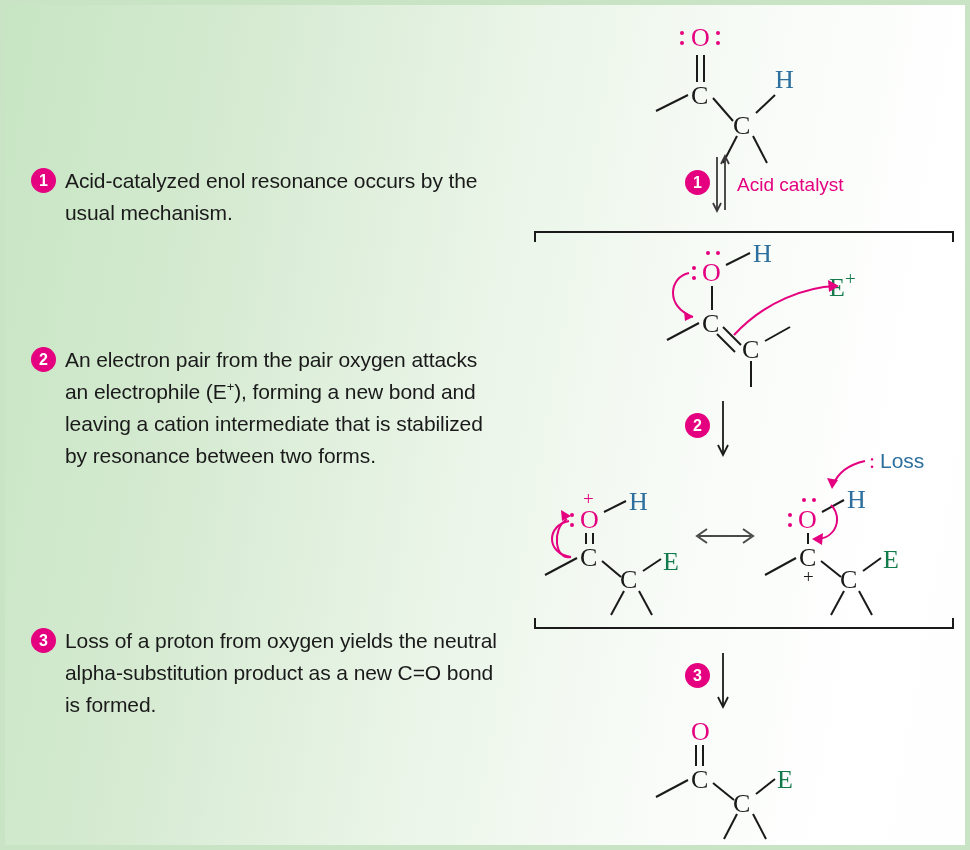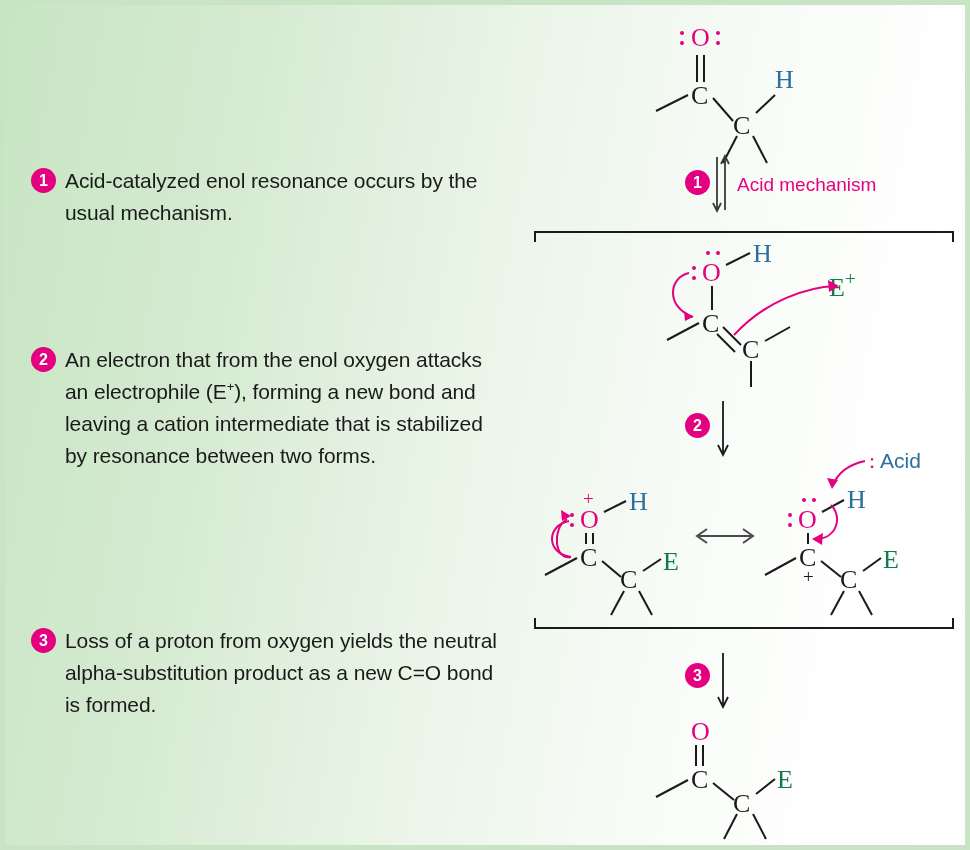--- a/index.html
+++ b/index.html
@@ -163,21 +163,21 @@
 
   <div id="steps">
 
     <div class="step" id="step1">
       <div class="step-num">1</div>
       <div class="step-text"><span>Acid-catalyzed enol resonance occurs by the usual mechanism.</span></div>
     </div>
 
     <div class="step" id="step2">
       <div class="step-num">2</div>
-      <div class="step-text"><span>An electron that from the enol oxygen attacks an electrophile (E</span><sup>+</sup><span>), forming a new bond and leaving a cation intermediate that is stabilized by resonance between two forms.</span></div>
+      <div class="step-text"><span>An electron pair from the pair oxygen attacks an electrophile (E</span><sup>+</sup><span>), forming a new bond and leaving a cation intermediate that is stabilized by resonance between two forms.</span></div>
     </div>
 
     <div class="step" id="step3">
       <div class="step-num">3</div>
       <div class="step-text"><span>Loss of a proton from oxygen yields the neutral alpha-substitution product as a new C=O bond is formed.</span></div>
     </div>
   </div>
 
   <div id="scheme">
 
@@ -209,21 +209,21 @@
           <line x1="231" y1="108" x2="250" y2="90"></line>
 
           <line x1="212" y1="131" x2="198" y2="158"></line>
 
           <line x1="228" y1="131" x2="242" y2="158"></line>
         </g>
       </svg>
     </div>
 
     <div class="scheme-num" style="left:160px; top:165px;">1</div>
-    <span class="label-pink" style="left:212px; top:169px;">Acid mechanism</span>
+    <span class="label-pink" style="left:212px; top:169px;">Acid catalyst</span>
     <svg class="overlay">
       <g stroke="#3a3a3a" stroke-width="1.8" fill="none">
 
         <line x1="192" y1="152" x2="192" y2="205"></line>
         <polyline points="188,198 192,206 196,198"></polyline>
 
         <line x1="200" y1="205" x2="200" y2="152"></line>
         <polyline points="196,159 200,151 204,159"></polyline>
       </g>
     </svg>
@@ -335,21 +335,21 @@
       <g stroke="#4a4a4a" stroke-width="2" fill="none">
         <line x1="174" y1="531" x2="226" y2="531"></line>
         <polyline points="182,524 172,531 182,538"></polyline>
         <polyline points="218,524 228,531 218,538"></polyline>
       </g>
     </svg>
 
     <div class="struct">
 
       <span class="charge pink" style="left:344px; top:446px; font-size:22px;">:</span>
-      <span class="label-blue" style="left:355px; top:444px;">Acid</span>
+      <span class="label-blue" style="left:355px; top:444px;">Loss</span>
 
       <span class="atom o-atom" style="left:273px; top:502px;">O</span>
 
       <span class="lp" style="left:277px; top:493px;"></span>
       <span class="lp" style="left:287px; top:493px;"></span>
 
       <span class="lp" style="left:263px; top:508px;"></span>
       <span class="lp" style="left:263px; top:518px;"></span>
 
       <span class="atom h-atom" style="left:322px; top:482px;">H</span>

